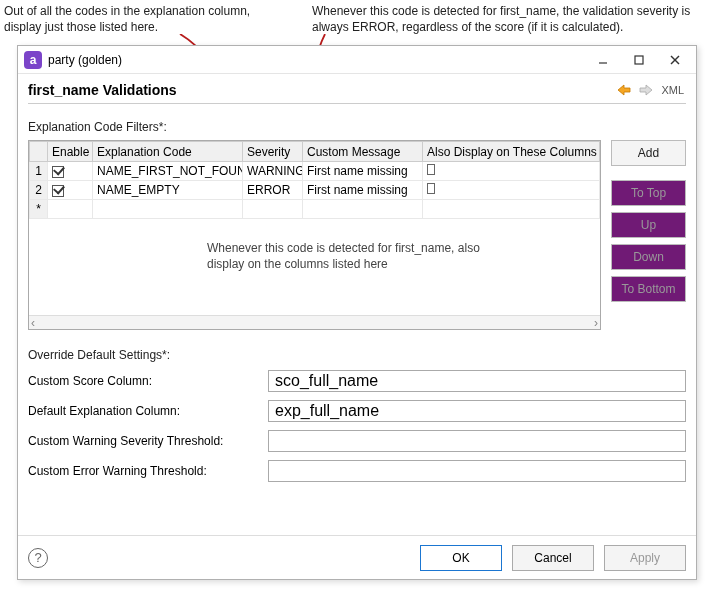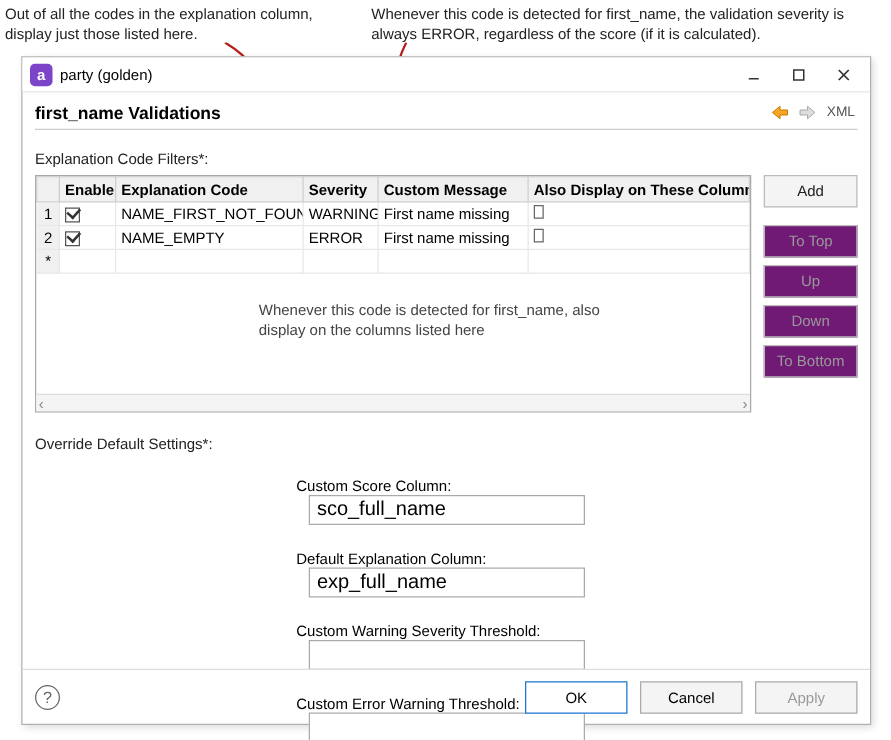--- a/index.html
+++ b/index.html
@@ -1,21 +1,21 @@
 <!DOCTYPE html>
 <html><head>
 <meta charset="utf-8">
 <style>
   * { box-sizing: border-box; margin: 0; padding: 0; font-family: "Segoe UI", Tahoma, sans-serif; font-size: 12px; }
   body { background: #fff; width: 713px; height: 592px; position: relative; overflow: hidden; }
 
   
   .annot { position: absolute; font-size: 12px; color: #222; line-height: 1.3; }
   .annot1 { left: 4px; top: 4px; width: 280px; }
-  .annot2 { left: 297px; top: 4px; width: 390px; }
+  .annot2 { left: 312px; top: 4px; width: 390px; }
   .annot3 { left: 210px; top: 268px; width: 290px; color: #444; }
 
   
   .arrow-svg { position: absolute; pointer-events: none; }
 
   
   .dialog {
     position: absolute; left: 17px; top: 45px; width: 680px; height: 535px;
     border: 1px solid #b0b0b0; background: #fff;
     box-shadow: 2px 2px 6px rgba(0,0,0,0.15);
@@ -54,39 +54,39 @@
   .btn-col { width: 75px; display: flex; flex-direction: column; gap: 6px; }
   .btn {
     height: 26px; border: 1px solid #bbb; background: #f4f4f4; color: #222;
     display: flex; align-items: center; justify-content: center; cursor: pointer;
   }
   .btn.disabled { color: #999; background: #701a75; cursor: default; }
   .btn.spaced { margin-top: 8px; }
 
   .grid-table { width: 100%; border-collapse: collapse; table-layout: fixed; }
   .grid-table th {
-    background: #f0f0f0; border: 1px solid #ccc; font-weight: bold;
+    background: #f0f0f0; border: 1px solid #ccc; font-weight: normal;
     text-align: left; padding: 2px 4px; height: 20px; overflow: hidden;
     white-space: nowrap;
   }
   .grid-table td {
     border: 1px solid #e8e8e8; padding: 2px 4px; height: 18px; overflow: hidden;
     white-space: nowrap; background: #fff;
   }
   .rowhdr { background: #f0f0f0 !important; text-align: center; width: 18px; }
   .chk { display: inline-block; width: 12px; height: 12px; border: 1px solid #555; position: relative; vertical-align: middle; }
   .chk.checked::after {
     content: ""; position: absolute; left: 1px; top: -1px; width: 8px; height: 5px;
     border-left: 2px solid #333; border-bottom: 2px solid #333; transform: rotate(-48deg);
   }
   .tiny-box { display:inline-block; width:8px; height:11px; border:1px solid #666; }
 
   .scrollbar-h { position: absolute; left: 0; right: 0; bottom: 0; height: 14px; background: #f4f4f4; border-top: 1px solid #ddd; display:flex; justify-content: space-between; align-items:center; padding: 0 2px; color:#888; }
   
-  .override-row { display: flex; align-items: center; margin-top: 20px; flex-direction: column; }
+  .override-row { display: flex; align-items: center; margin-top: 8px; }
   .override-row label { width: 240px; }
   .override-row input {
     flex: 1; height: 22px; border: 1px solid #aaa; padding: 2px 6px; font-size: 16px;
   }
   .override-section-label { margin-top: 18px; margin-bottom: 4px; }
 
   .footer {
     position: absolute; left: 0; right: 0; bottom: 0; height: 44px;
     border-top: 1px solid #ddd; display: flex; align-items: center; padding: 0 10px;
   }

